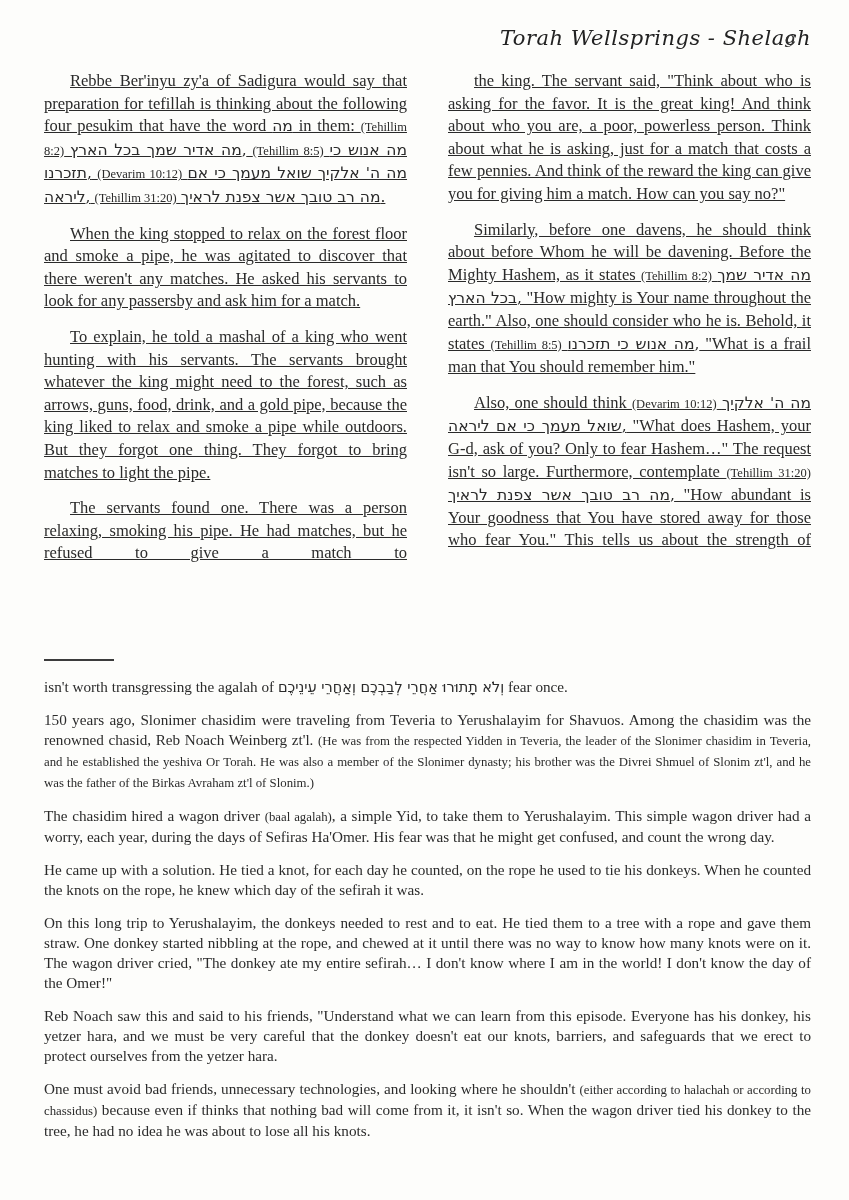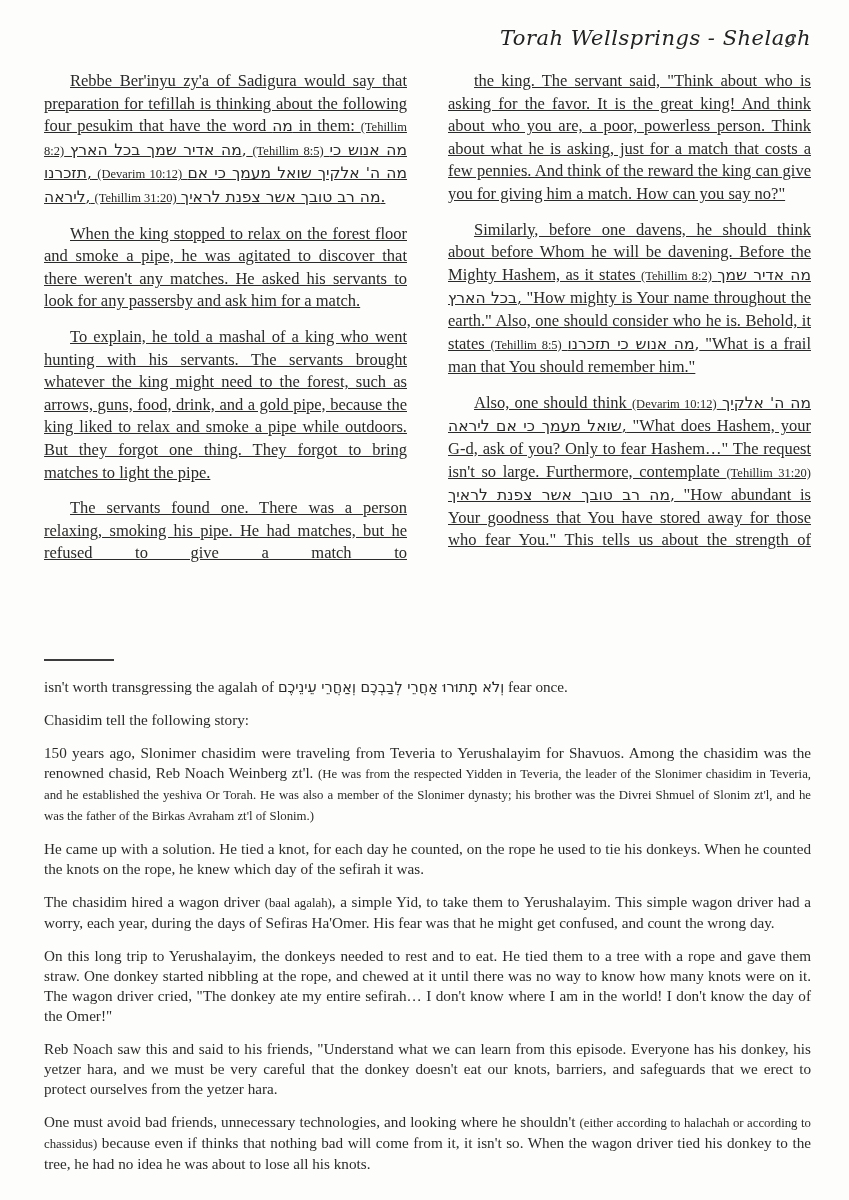--- a/index.html
+++ b/index.html
@@ -97,22 +97,21 @@
         <p><span class="seg-normal">the king. The servant said, "Think about who is asking for the favor. It is the great king! And think about who you are, a poor, powerless person. Think about what he is asking, just for a match that costs a few pennies. And think of the reward the king can give you for giving him a match. How can you say no?"</span></p>
         <p><span class="seg-normal">Similarly, before one davens, he should think about before Whom he will be davening. Before the Mighty Hashem, as it states </span><span class="seg-cite">(Tehillim 8:2)</span><span class="seg-normal"> </span><span class="seg-hebrew">מה אדיר שמך בכל הארץ,</span><span class="seg-normal"> "How mighty is Your name throughout the earth." Also, one should consider who he is. Behold, it states </span><span class="seg-cite">(Tehillim 8:5)</span><span class="seg-normal"> </span><span class="seg-hebrew">מה אנוש כי תזכרנו,</span><span class="seg-normal"> "What is a frail man that You should remember him."</span></p>
         <p class="cont"><span class="seg-normal">Also, one should think </span><span class="seg-cite">(Devarim 10:12)</span><span class="seg-normal"> </span><span class="seg-hebrew">מה ה' אלקיך שואל מעמך כי אם ליראה,</span><span class="seg-normal"> "What does Hashem, your G-d, ask of you? Only to fear Hashem…" The request isn't so large. Furthermore, contemplate </span><span class="seg-cite">(Tehillim 31:20)</span><span class="seg-normal"> </span><span class="seg-hebrew">מה רב טובך אשר צפנת לראיך,</span><span class="seg-normal"> "How abundant is Your goodness that You have stored away for those who fear You." This tells us about the strength of</span></p>
       </div>
   </main>
 
   <hr class="footnote-divider">
 
   <section class="footnotes">
       <p><span class="seg-normal">isn't worth transgressing the agalah of </span><span class="seg-hebrew">וְלֹא תָתוּרוּ אַחֲרֵי לְבַבְכֶם וְאַחֲרֵי עֵינֵיכֶם</span><span class="seg-normal"> fear once.</span></p>
-      <p><span class="seg-normal">Chasidim tell the following story:</span></p>
       <p><span class="seg-normal">150 years ago, Slonimer chasidim were traveling from Teveria to Yerushalayim for Shavuos. Among the chasidim was the renowned chasid, Reb Noach Weinberg zt'l. </span><span class="seg-small">(He was from the respected Yidden in Teveria, the leader of the Slonimer chasidim in Teveria, and he established the yeshiva Or Torah. He was also a member of the Slonimer dynasty; his brother was the Divrei Shmuel of Slonim zt'l, and he was the father of the Birkas Avraham zt'l of Slonim.)</span></p>
+      <p><span class="seg-normal">The chasidim hired a wagon driver </span><span class="seg-small">(baal agalah)</span><span class="seg-normal">, a simple Yid, to take them to Yerushalayim. This simple wagon driver had a worry, each year, during the days of Sefiras Ha'Omer. His fear was that he might get confused, and count the wrong day.</span></p>
       <p><span class="seg-normal">He came up with a solution. He tied a knot, for each day he counted, on the rope he used to tie his donkeys. When he counted the knots on the rope, he knew which day of the sefirah it was.</span></p>
-      <p><span class="seg-normal">The chasidim hired a wagon driver </span><span class="seg-small">(baal agalah)</span><span class="seg-normal">, a simple Yid, to take them to Yerushalayim. This simple wagon driver had a worry, each year, during the days of Sefiras Ha'Omer. His fear was that he might get confused, and count the wrong day.</span></p>
       <p><span class="seg-normal">On this long trip to Yerushalayim, the donkeys needed to rest and to eat. He tied them to a tree with a rope and gave them straw. One donkey started nibbling at the rope, and chewed at it until there was no way to know how many knots were on it. The wagon driver cried, "The donkey ate my entire sefirah… I don't know where I am in the world! I don't know the day of the Omer!"</span></p>
       <p><span class="seg-normal">Reb Noach saw this and said to his friends, "Understand what we can learn from this episode. Everyone has his donkey, his yetzer hara, and we must be very careful that the donkey doesn't eat our knots, barriers, and safeguards that we erect to protect ourselves from the yetzer hara.</span></p>
       <p><span class="seg-normal">One must avoid bad friends, unnecessary technologies, and looking where he shouldn't </span><span class="seg-small">(either according to halachah or according to chassidus)</span><span class="seg-normal"> because even if thinks that nothing bad will come from it, it isn't so. When the wagon driver tied his donkey to the tree, he had no idea he was about to lose all his knots.</span></p>
     </section>
 
 </div>
 
 </body></html>

